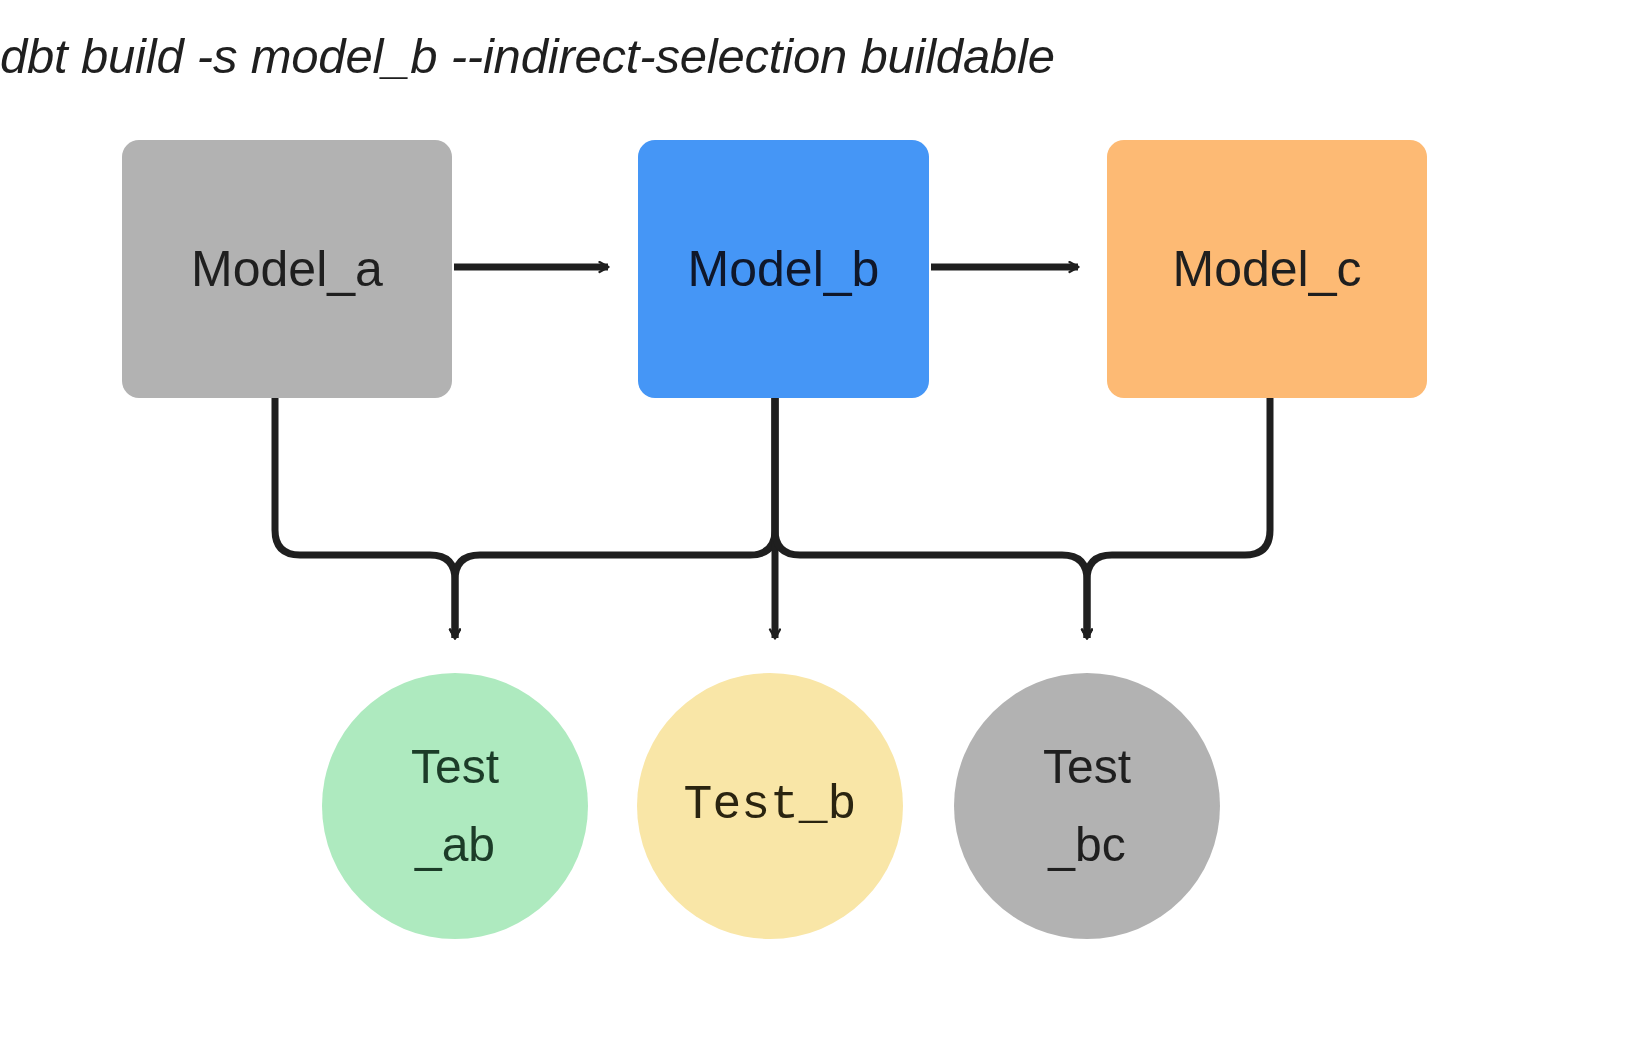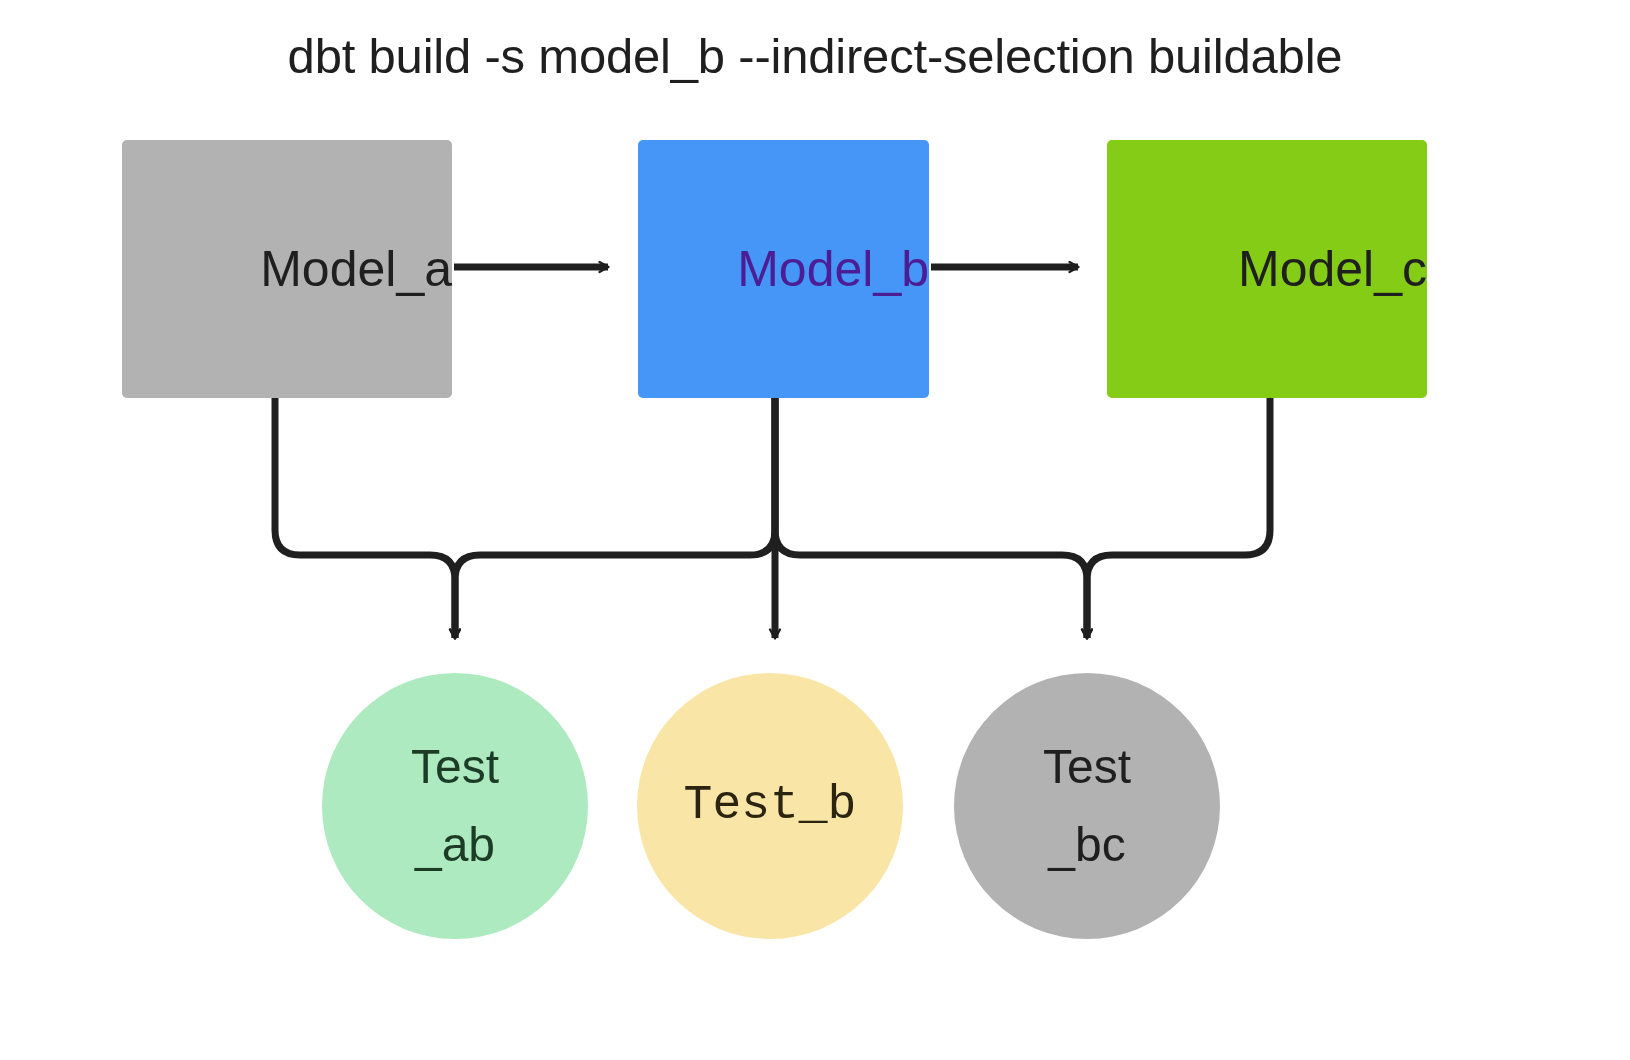--- a/index.html
+++ b/index.html
@@ -15,63 +15,63 @@
     width: 1630px;
     height: 1060px;
     background: #ffffff;
     overflow: hidden;
   }
   #title {
     position: absolute;
     left: 0;
     top: 28px;
     width: 1630px;
-    text-align: center;
     font-size: 49px;
     font-weight: 400;
     color: #1f1f1f;
     letter-spacing: -0.2px;
     white-space: nowrap;
+    font-style: italic;
   }
   svg.edges {
     position: absolute;
     left: 0;
     top: 0;
     width: 1630px;
     height: 1060px;
     pointer-events: none;
   }
   .node-box {
     position: absolute;
-    border-radius: 5px;
+    border-radius: 17px;
     display: flex;
     align-items: center;
-    justify-content: flex-end;
+    justify-content: center;
     box-sizing: border-box;
   }
   .node-box .node-label {
     font-size: 50px;
     line-height: 1;
     font-weight: 400;
     white-space: nowrap;
   }
   #model-a {
     left: 122px; top: 140px; width: 330px; height: 258px;
     background: #b2b2b2;
   }
   #model-b {
     left: 638px; top: 140px; width: 291px; height: 258px;
     background: #4596f6;
   }
   #model-c {
     left: 1107px; top: 140px; width: 320px; height: 258px;
-    background: #84cc16;
+    background: #fdba74;
   }
   #model-a .node-label, #model-c .node-label { color: #1f1f1f; }
-  #model-b .node-label { color: #4c1d95; }
+  #model-b .node-label { color: #0f172a; }
 
   .node-circle {
     position: absolute;
     border-radius: 50%;
     display: flex;
     flex-direction: column;
     align-items: center;
     justify-content: center;
     box-sizing: border-box;
   }

